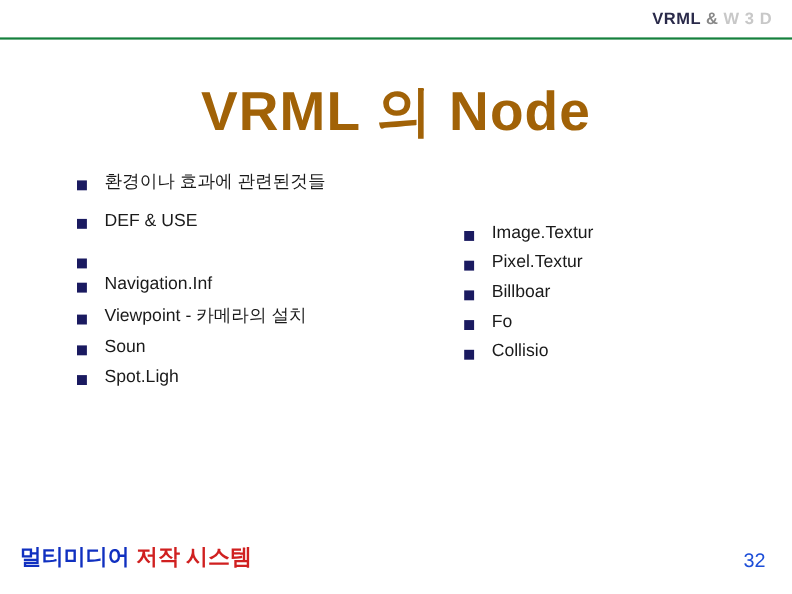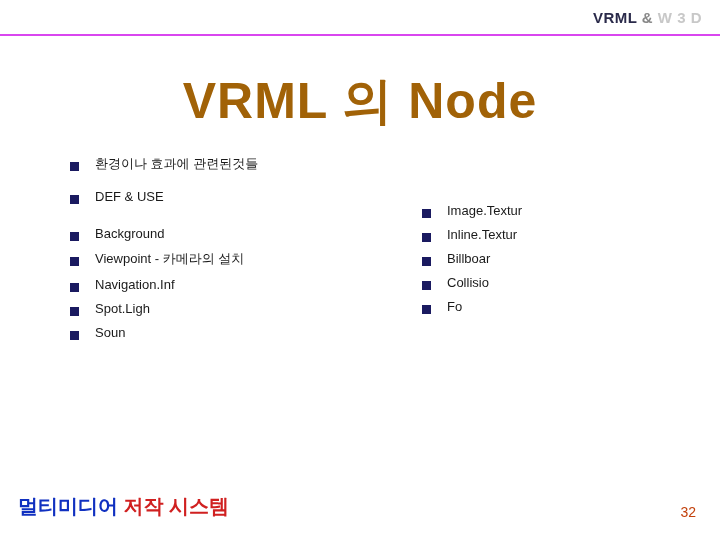--- a/index.html
+++ b/index.html
@@ -14,21 +14,21 @@
     font-family: Arial, "Malgun Gothic", sans-serif;
     position: relative;
     overflow: hidden;
   }
   .header-bar {
     position: absolute;
     top: 0;
     left: 0;
     right: 0;
     height: 36px;
-    border-bottom: 2px solid #d946ef;
+    border-bottom: 2px solid #15803d;
     display: flex;
     justify-content: flex-end;
     align-items: center;
     padding-right: 18px;
   }
   .header-text {
     font-weight: bold;
     font-size: 15px;
     letter-spacing: 0.5px;
   }
@@ -65,21 +65,21 @@
   }
   .col-right {
     flex: 1;
     padding-top: 48px;
     padding-left: 12px;
   }
   .bullet-line {
     display: flex;
     align-items: baseline;
     margin-bottom: 16px;
-    font-size: 13px;
+    font-size: 16px;
     color: #1a1a1a;
   }
   .bullet-line.tight {
     margin-bottom: 9px;
     text-align: center;
   }
   .bullet-square {
     width: 9px;
     height: 9px;
     background: #1a1a60;
@@ -101,22 +101,22 @@
   .footer-left .blue {
     color: #1030c0;
   }
   .footer-left .red {
     color: #d02020;
   }
   .footer-right {
     position: absolute;
     bottom: 20px;
     right: 24px;
-    font-size: 14px;
-    color: #c2410c;
+    font-size: 18px;
+    color: #1d4ed8;
   }
 </style>
 </head>
 <body>
 
 <div class="header-bar">
   <span class="header-text">
     <span class="vrml">VRML</span><span class="amp"> &amp; </span><span class="w3d">W 3 D</span>
   </span>
 </div>
@@ -133,61 +133,60 @@
 
     <div class="bullet-line">
       <span class="bullet-square"></span>
       <span>DEF &amp; USE</span>
     </div>
 
     <div class="gap"></div>
 
     <div class="bullet-line tight">
       <span class="bullet-square"></span>
-      <span>Background</span>
+    </div>
+    <div class="bullet-line tight">
+      <span class="bullet-square"></span>
+      <span>Navigation.Inf</span>
     </div>
     <div class="bullet-line tight">
       <span class="bullet-square"></span>
       <span>Viewpoint - 카메라의 설치</span>
     </div>
     <div class="bullet-line tight">
       <span class="bullet-square"></span>
-      <span>Navigation.Inf</span>
+      <span>Soun</span>
     </div>
     <div class="bullet-line tight">
       <span class="bullet-square"></span>
       <span> Spot.Ligh</span>
-    </div>
-    <div class="bullet-line tight">
-      <span class="bullet-square"></span>
-      <span>Soun</span>
     </div>
 
   </div>
 
   <div class="col-right">
     <div class="bullet-line tight">
       <span class="bullet-square"></span>
       <span>Image.Textur</span>
     </div>
     <div class="bullet-line tight">
       <span class="bullet-square"></span>
-      <span>Inline.Textur</span>
+      <span>Pixel.Textur</span>
     </div>
     <div class="bullet-line tight">
       <span class="bullet-square"></span>
       <span>Billboar</span>
     </div>
     <div class="bullet-line tight">
       <span class="bullet-square"></span>
-      <span>Collisio</span>
+      <span>Fo</span>
     </div>
     <div class="bullet-line tight">
       <span class="bullet-square"></span>
-      <span>Fo</span>
+      <span>Collisio</span>
     </div>
   </div>
 </div>
 
 <div class="footer-left">
   <span class="blue">멀티미디어 </span><span class="red">저작 시스템</span>
 </div>
 
 <div class="footer-right">32</div>
 

